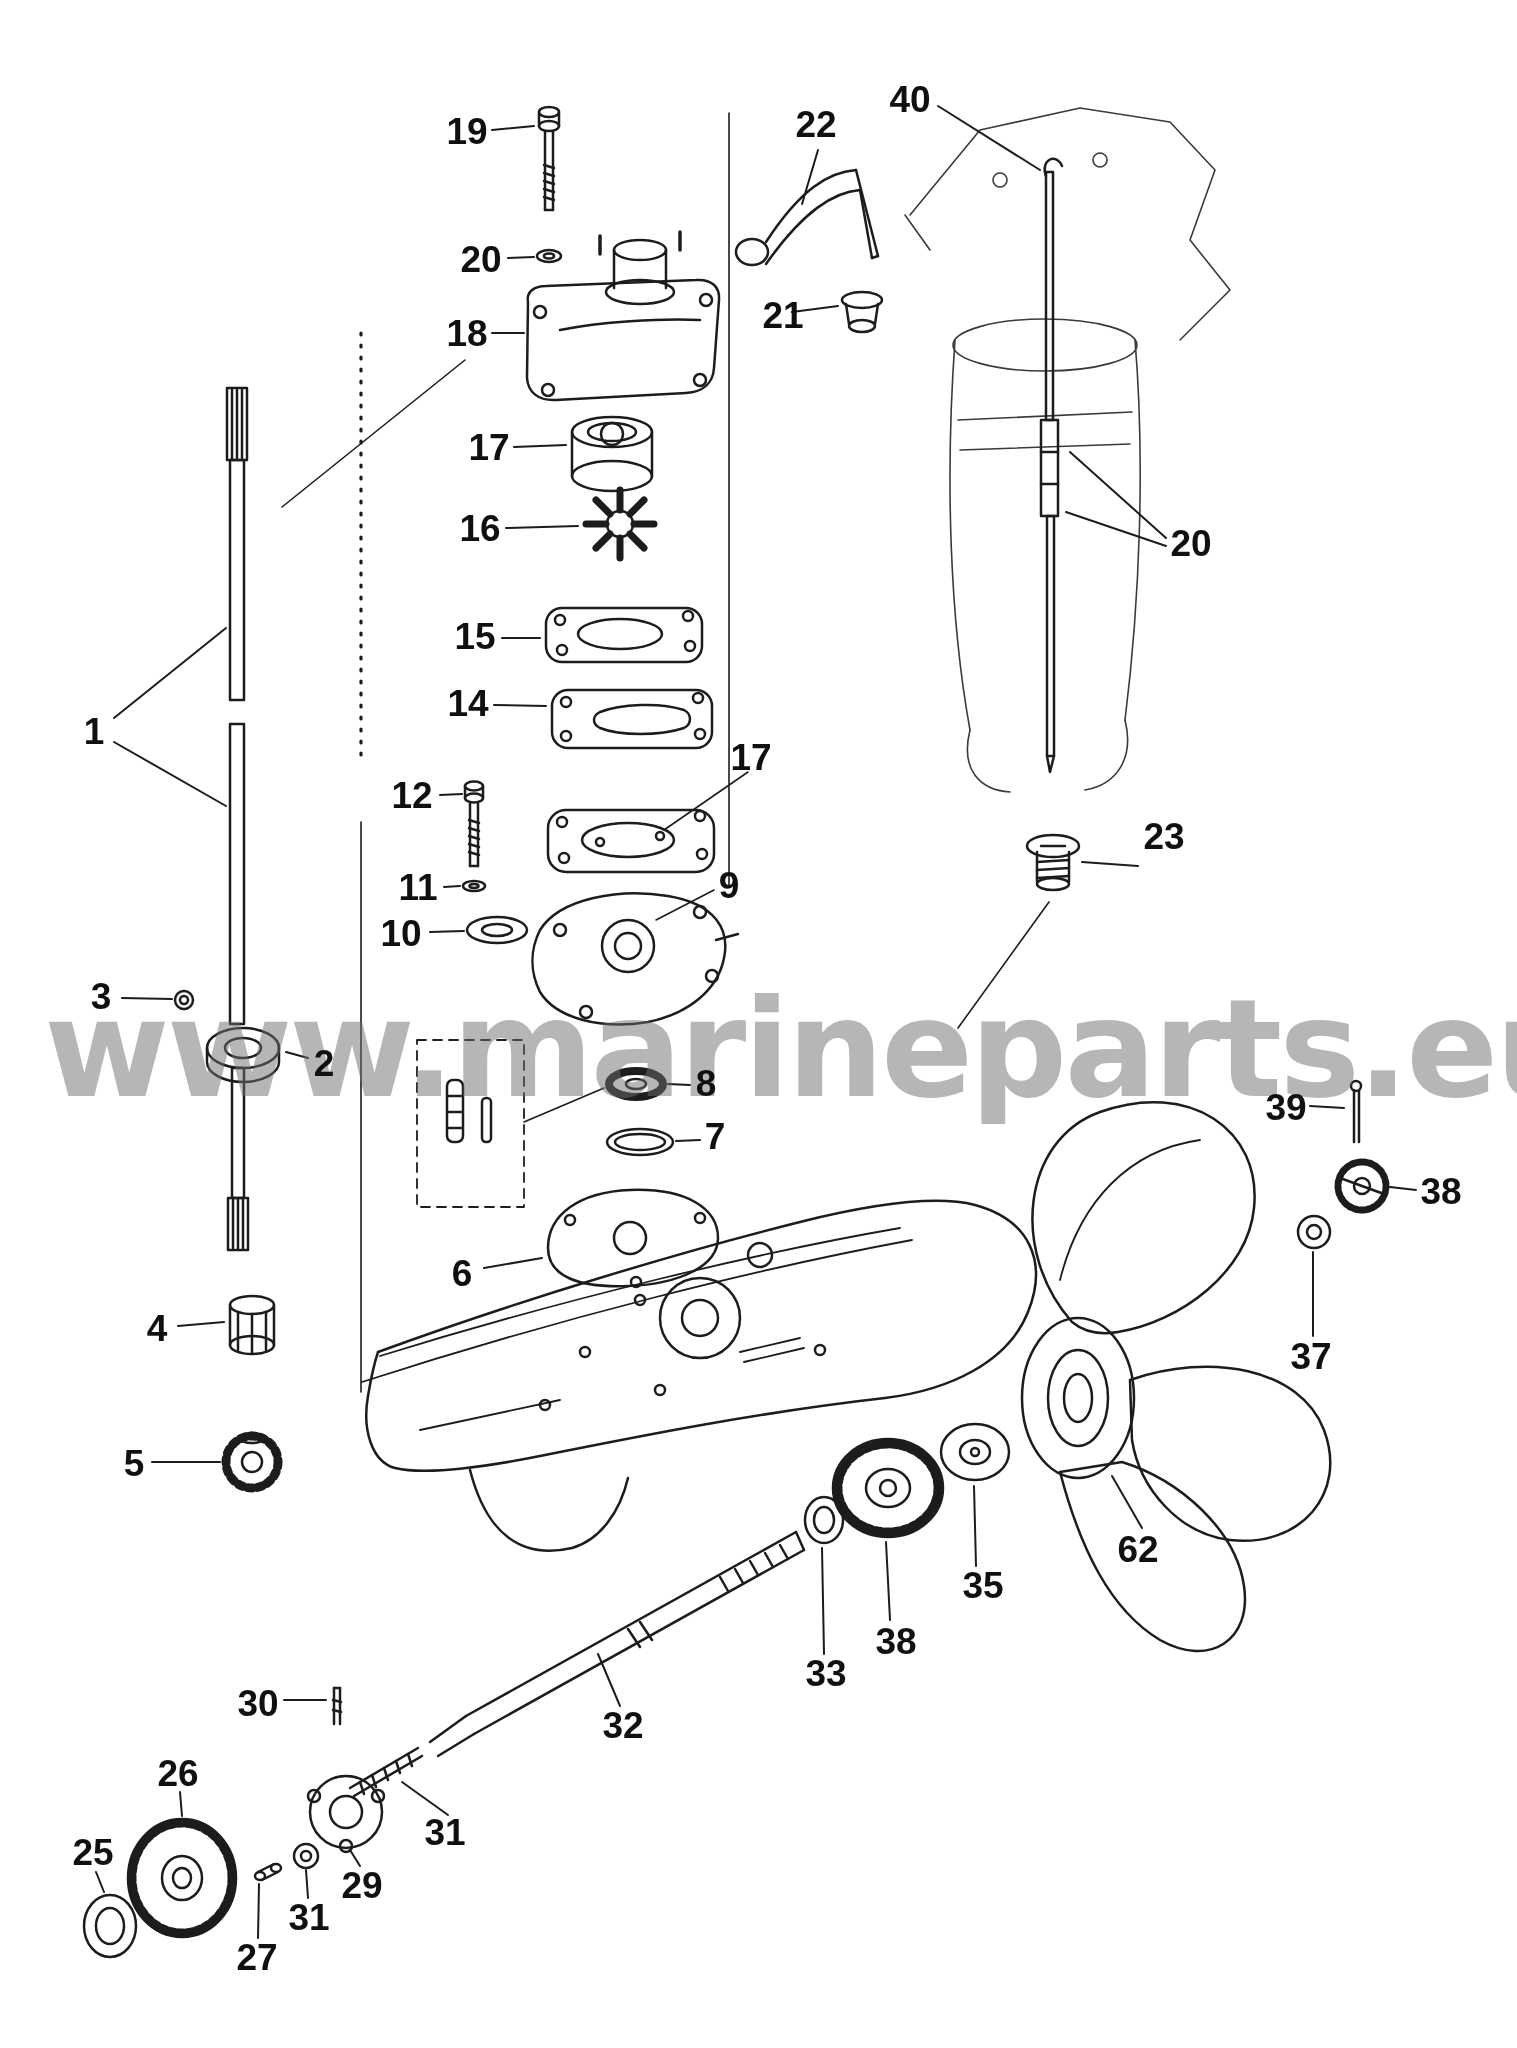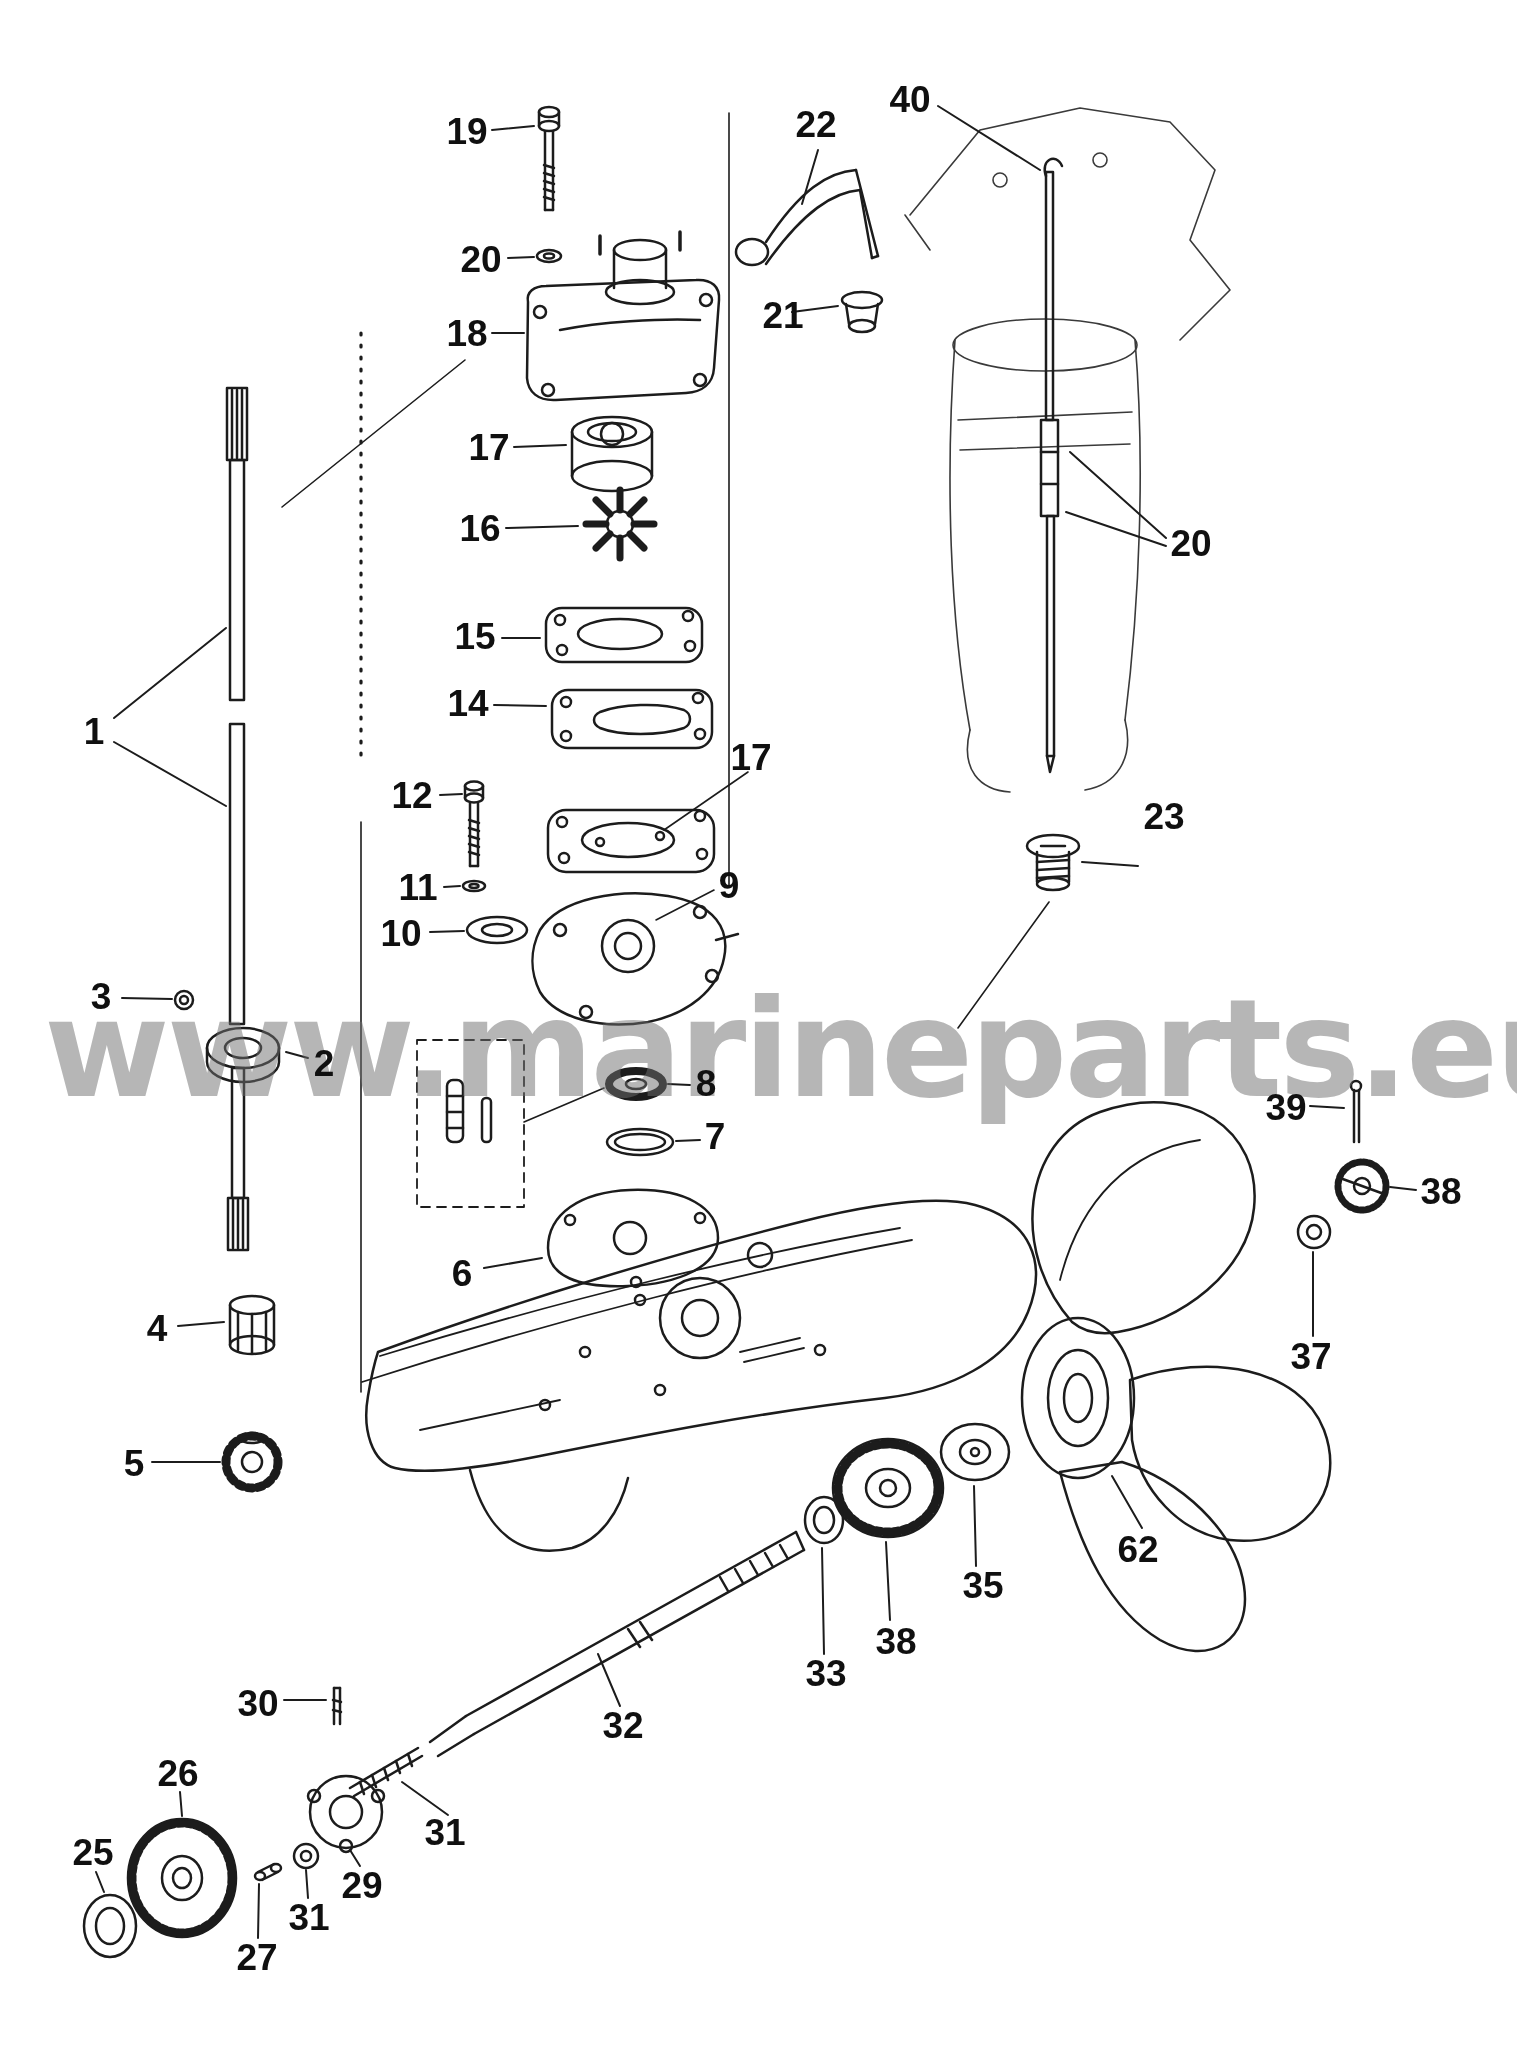--- a/index.html
+++ b/index.html
@@ -455,21 +455,21 @@
   <div class="part-label" style="left:751px;top:757px">17</div>
   <div class="part-label" style="left:468px;top:703px">14</div>
   <div class="part-label" style="left:475px;top:636px">15</div>
   <div class="part-label" style="left:480px;top:528px">16</div>
   <div class="part-label" style="left:489px;top:447px">17</div>
   <div class="part-label" style="left:467px;top:333px">18</div>
   <div class="part-label" style="left:467px;top:131px">19</div>
   <div class="part-label" style="left:481px;top:259px">20</div>
   <div class="part-label" style="left:783px;top:315px">21</div>
   <div class="part-label" style="left:816px;top:124px">22</div>
-  <div class="part-label" style="left:1164px;top:816px">23</div>
+  <div class="part-label" style="left:1164px;top:836px">23</div>
   <div class="part-label" style="left:1191px;top:543px">20</div>
   <div class="part-label" style="left:93px;top:1852px">25</div>
   <div class="part-label" style="left:178px;top:1773px">26</div>
   <div class="part-label" style="left:257px;top:1957px">27</div>
   <div class="part-label" style="left:309px;top:1917px">31</div>
   <div class="part-label" style="left:362px;top:1885px">29</div>
   <div class="part-label" style="left:258px;top:1703px">30</div>
   <div class="part-label" style="left:445px;top:1832px">31</div>
   <div class="part-label" style="left:623px;top:1725px">32</div>
   <div class="part-label" style="left:826px;top:1673px">33</div>

